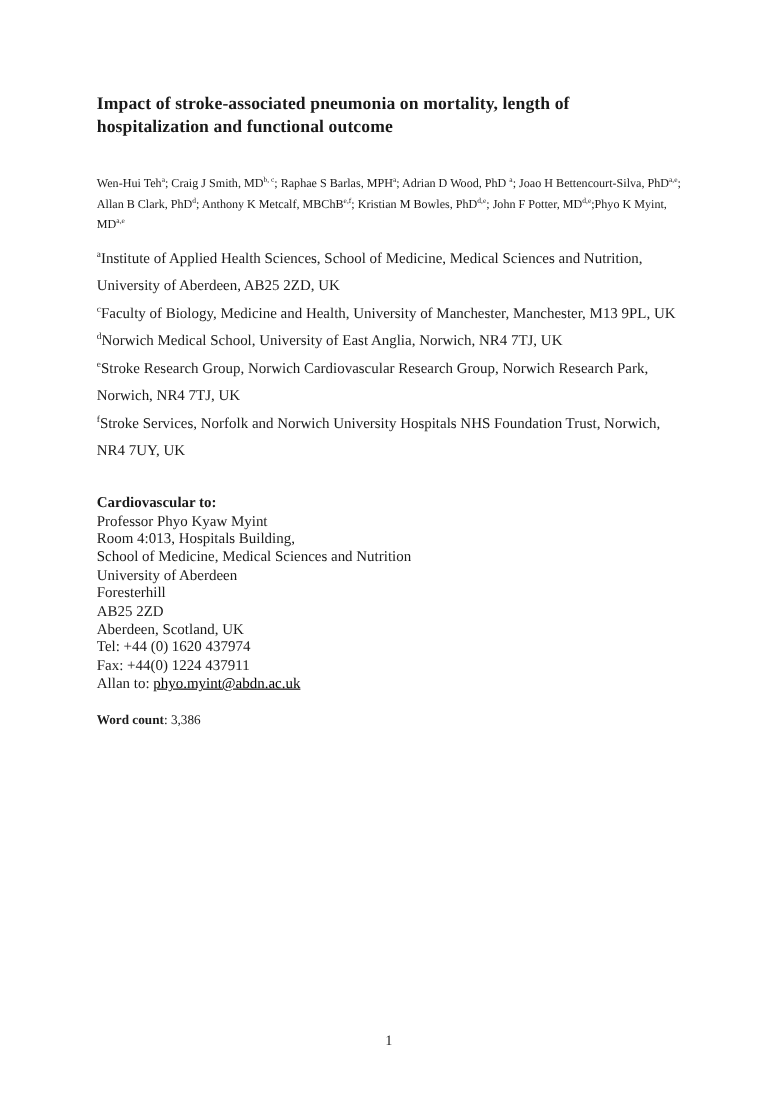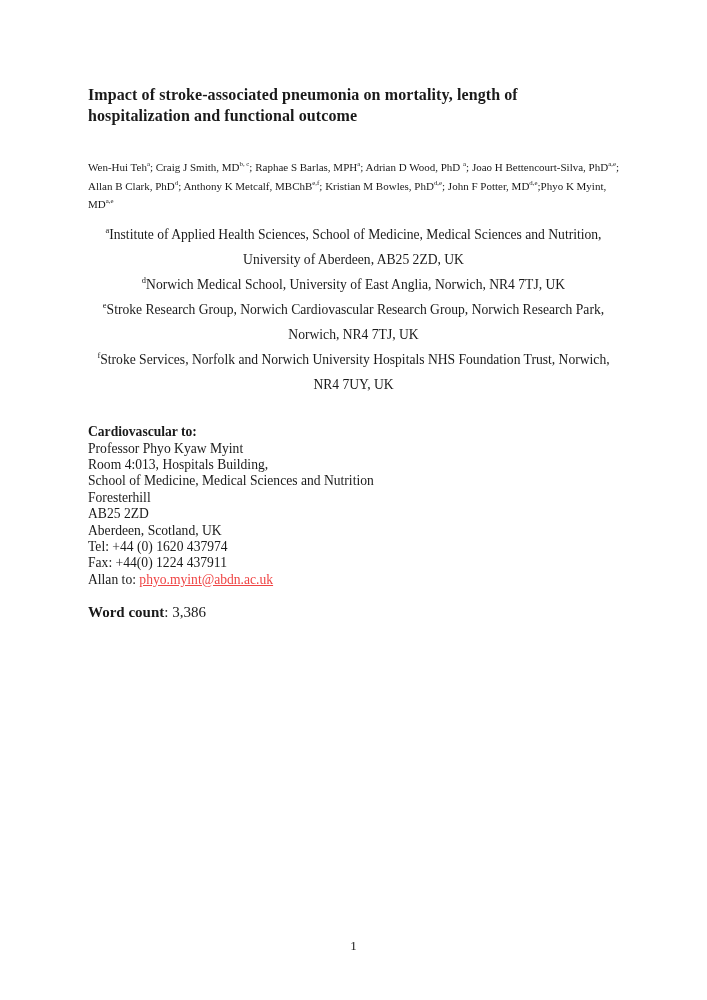--- a/index.html
+++ b/index.html
@@ -39,37 +39,36 @@
     line-height: 0;
     vertical-align: super;
   }
   .affiliations {
     margin-top: 8px;
   }
   .affil {
     font-size: 13.6px;
     line-height: 25px;
     margin: 0;
-    text-align: center;
   }
   .correspondence {
     margin-top: 27px;
     font-size: 13.6px;
     line-height: 16.4px;
   }
   .corr-heading {
     font-weight: bold;
   }
   .email {
-    color: #ef4444;
+    color: #000000;
     text-decoration: underline;
   }
   .word-count {
     margin: 16px 0 0 0;
-    font-size: 15px;
+    font-size: 12px;
     line-height: 16.4px;
   }
   .word-count b { font-weight: bold; }
   .page-number {
     position: absolute;
     left: 0;
     right: 0;
     top: 938px;
     text-align: center;
     font-size: 13px;
@@ -79,31 +78,33 @@
 <body>
 
 <div class="page">
 
   <h1 class="title">Impact of stroke-associated pneumonia on mortality, length of hospitalization and functional outcome</h1>
 
   <p class="authors"><span>Wen-Hui Teh<sup>a</sup></span><span>; Craig J Smith, MD<sup>b, c</sup></span><span>; Raphae S Barlas, MPH<sup>a</sup></span><span>; Adrian D Wood, PhD <sup>a</sup></span><span>; Joao H Bettencourt-Silva, PhD<sup>a,e</sup></span><span>; Allan B Clark, PhD<sup>d</sup></span><span>; Anthony K Metcalf, MBChB<sup>e,f</sup></span><span>; Kristian M Bowles, PhD<sup>d,e</sup></span><span>; John F Potter, MD<sup>d,e</sup></span><span>;Phyo K Myint, MD<sup>a,e</sup></span></p>
 
   <div class="affiliations">
       <p class="affil"><sup>a</sup>Institute of Applied Health Sciences, School of Medicine, Medical Sciences and Nutrition, University of Aberdeen, AB25 2ZD, UK</p>
+      <p class="affil"><sup>c</sup>Faculty of Biology, Medicine and Health, University of Manchester, Manchester, M13 9PL, UK</p>
       <p class="affil"><sup>d</sup>Norwich Medical School, University of East Anglia, Norwich, NR4 7TJ, UK</p>
       <p class="affil"><sup>e</sup>Stroke Research Group, Norwich Cardiovascular Research Group, Norwich Research Park, Norwich, NR4 7TJ, UK</p>
       <p class="affil"><sup>f</sup>Stroke Services, Norfolk and Norwich University Hospitals NHS Foundation Trust, Norwich, NR4 7UY, UK</p>
     </div>
 
   <div class="correspondence">
     <div class="corr-heading">Cardiovascular to:</div>
     <div class="corr-lines">
         <div>Professor Phyo Kyaw Myint</div>
         <div>Room 4:013, Hospitals Building,</div>
         <div>School of Medicine, Medical Sciences and Nutrition</div>
+        <div>University of Aberdeen</div>
         <div>Foresterhill</div>
         <div>AB25 2ZD</div>
         <div>Aberdeen, Scotland, UK</div>
         <div>Tel: +44 (0) 1620 437974</div>
         <div>Fax: +44(0) 1224 437911</div>
       </div>
     <div class="corr-mail"><span>Allan to: </span><a class="email" href="#">phyo.myint@abdn.ac.uk</a></div>
   </div>
 
   <p class="word-count"><b>Word count</b><span>: 3,386</span></p>

